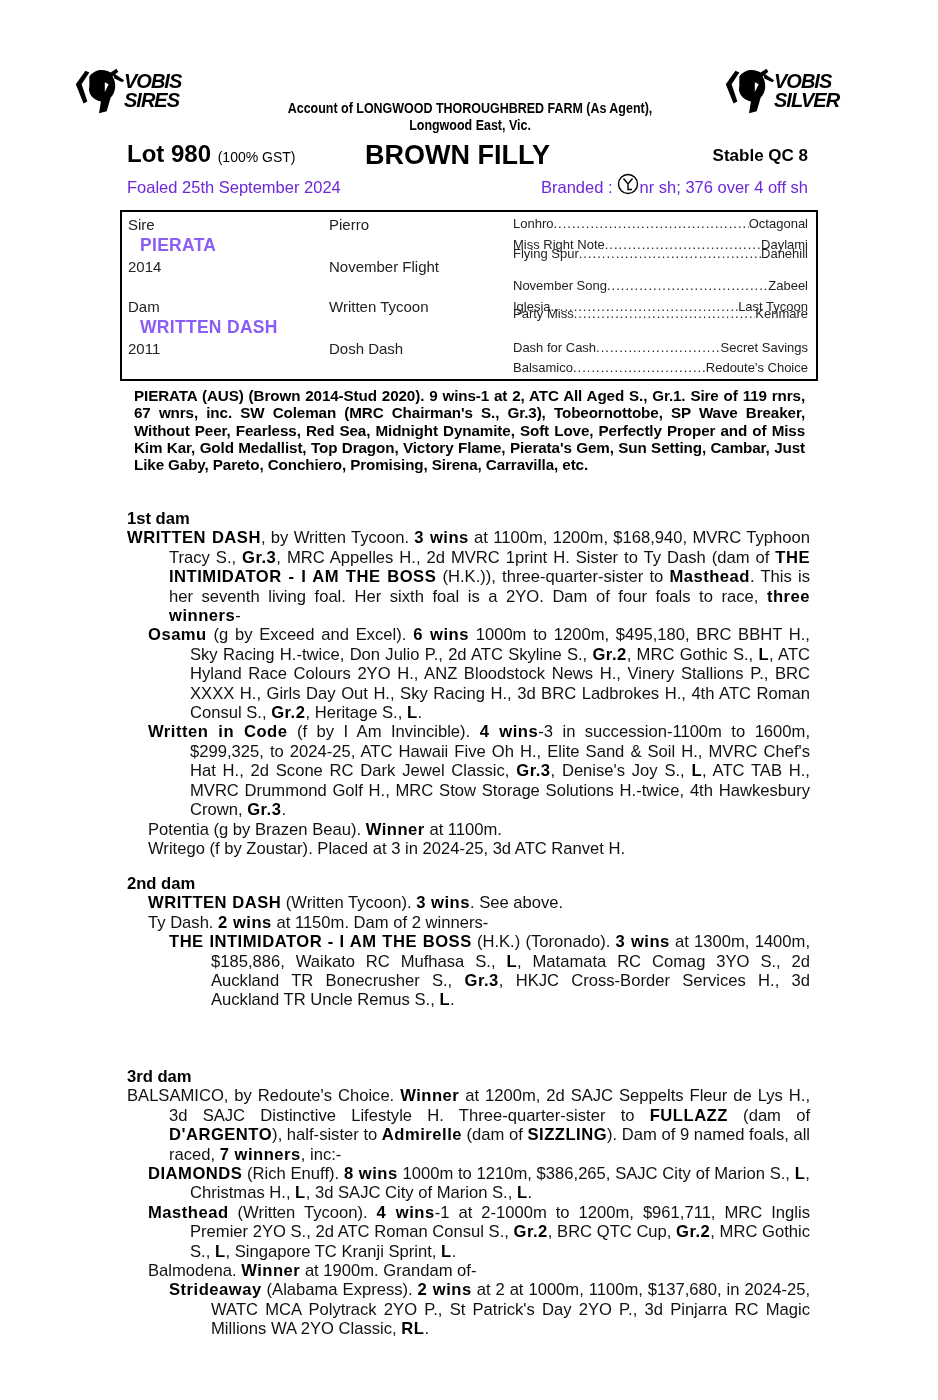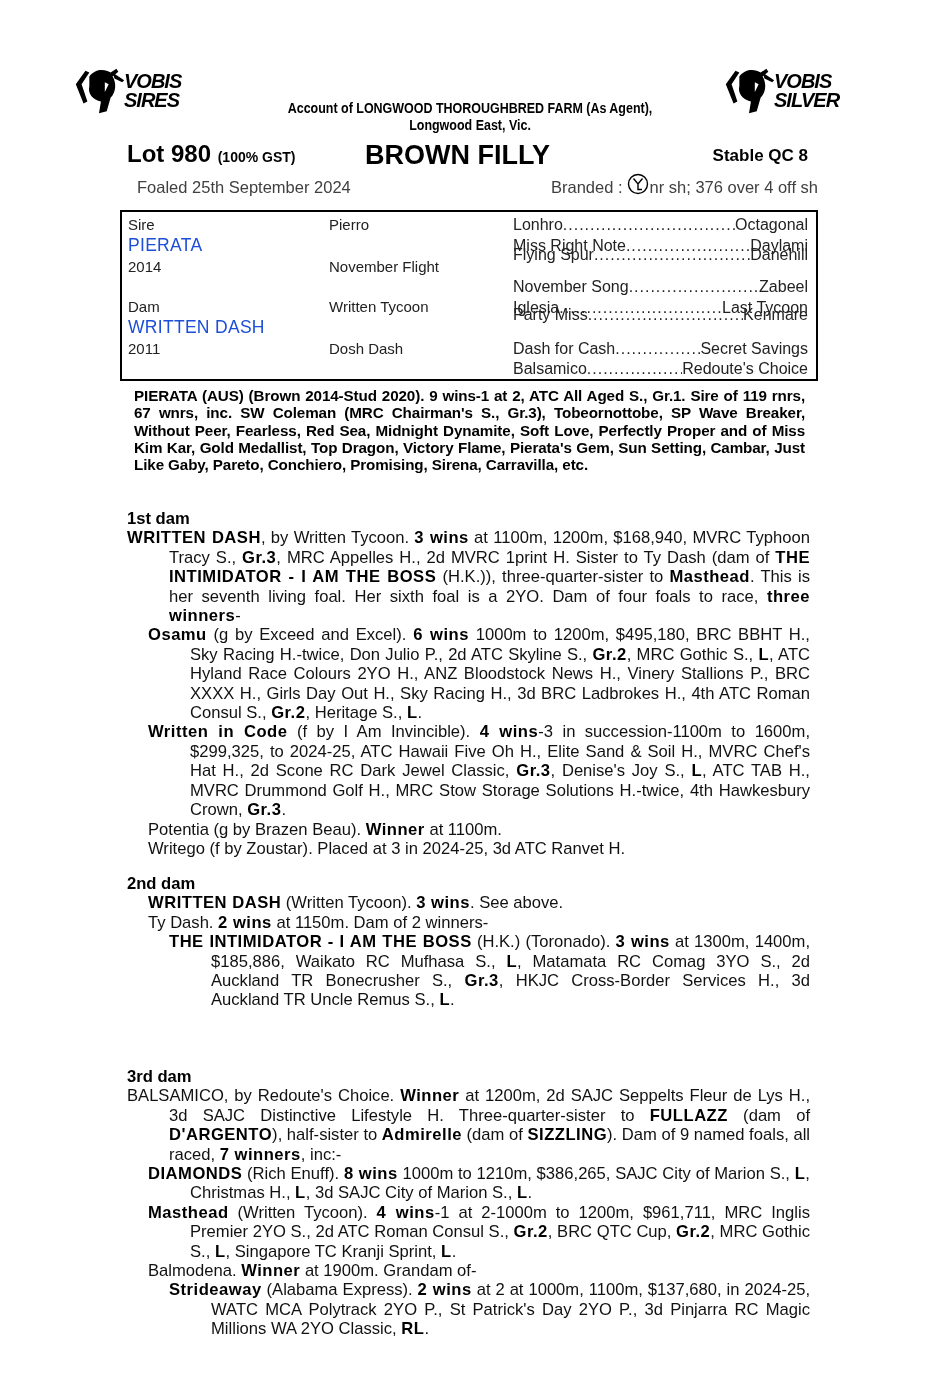--- a/index.html
+++ b/index.html
@@ -9,33 +9,33 @@
   .logo { position: absolute; top: 62px; height: 56px; display: flex; align-items: center; }
   .logo-left { left: 70px; }
   .logo-right { left: 720px; }
   .logo svg { width: 58px; height: 56px; }
   .logo-text { font-family: "Liberation Sans", sans-serif; font-weight: bold; font-style: italic; font-size: 20px; line-height: 18px; letter-spacing: -1px; transform: scaleY(1.05); margin-left: -4px; }
 
   .account { position: absolute; top: 100px; left: 210px; width: 520px; text-align: center; font-weight: bold; font-size: 14.5px; line-height: 17px; transform: scaleX(0.86); transform-origin: center top; }
 
   .lot-row { position: absolute; top: 140px; left: 127px; width: 681px; height: 28px; }
   .lot-label { position: absolute; left: 0; top: 0; font-weight: bold; font-size: 24px; }
-  .lot-gst { font-weight: bold; font-size: 14px; }
+  .lot-gst { font-weight: normal; font-size: 14px; }
   .lot-title { position: absolute; left: 238px; top: 0; font-weight: bold; font-size: 27px; }
   .lot-stable { position: absolute; right: 0; top: 6px; font-weight: bold; font-size: 17px; }
 
-  .foal-row { position: absolute; top: 178px; left: 137px; width: 681px; height: 22px; font-size: 16.5px; color: #404040; }
+  .foal-row { position: absolute; top: 178px; left: 127px; width: 681px; height: 22px; font-size: 16.5px; color: #6d28d9; }
   .foal-left { position: absolute; left: 0; top: 0; }
   .foal-right { position: absolute; right: 0; top: 0; display: flex; align-items: center; }
   .brand-glyph { display: inline-block; width: 22px; height: 22px; margin: -8px 1px 0 4px; }
 
   .pedigree { position: absolute; top: 210px; left: 120px; width: 698px; height: 171px; border: 2px solid #000; }
   .ped-cell { position: absolute; font-size: 15px; color: #222; white-space: nowrap; }
-  .ped-bold { font-weight: 400; font-size: 17.5px; color: #1d4ed8; letter-spacing: 0.3px; }
-  .ped-g3 { position: absolute; left: 391px; width: 295px; display: flex; font-size: 16px; color: #222; white-space: nowrap; overflow: hidden; }
+  .ped-bold { font-weight: 700; font-size: 17.5px; color: #8b5cf6; letter-spacing: 0.3px; margin-left: 12px; }
+  .ped-g3 { position: absolute; left: 391px; width: 295px; display: flex; font-size: 13px; color: #222; white-space: nowrap; overflow: hidden; }
   .ped-g3 .dots { flex: 1; overflow: hidden; letter-spacing: 1px; }
   .ped-g3 .dots::after { content: "................................................................................................"; }
 
   .sire-para { position: absolute; top: 387px; left: 134px; width: 671px; font-weight: 900; font-size: 15.2px; line-height: 17.3px; text-align: justify; letter-spacing: -0.1px; }
 
   .section { position: absolute; left: 127px; width: 683px; font-size: 16.6px; line-height: 19.4px; color: #111; }
   .section b { font-weight: 900; color: #000; letter-spacing: 0.5px; }
   .sec-title { font-weight: 900; font-size: 16.6px; color: #000; }
   .entry { text-align: justify; }
   .lvl0 { padding-left: 42px; text-indent: -42px; }

